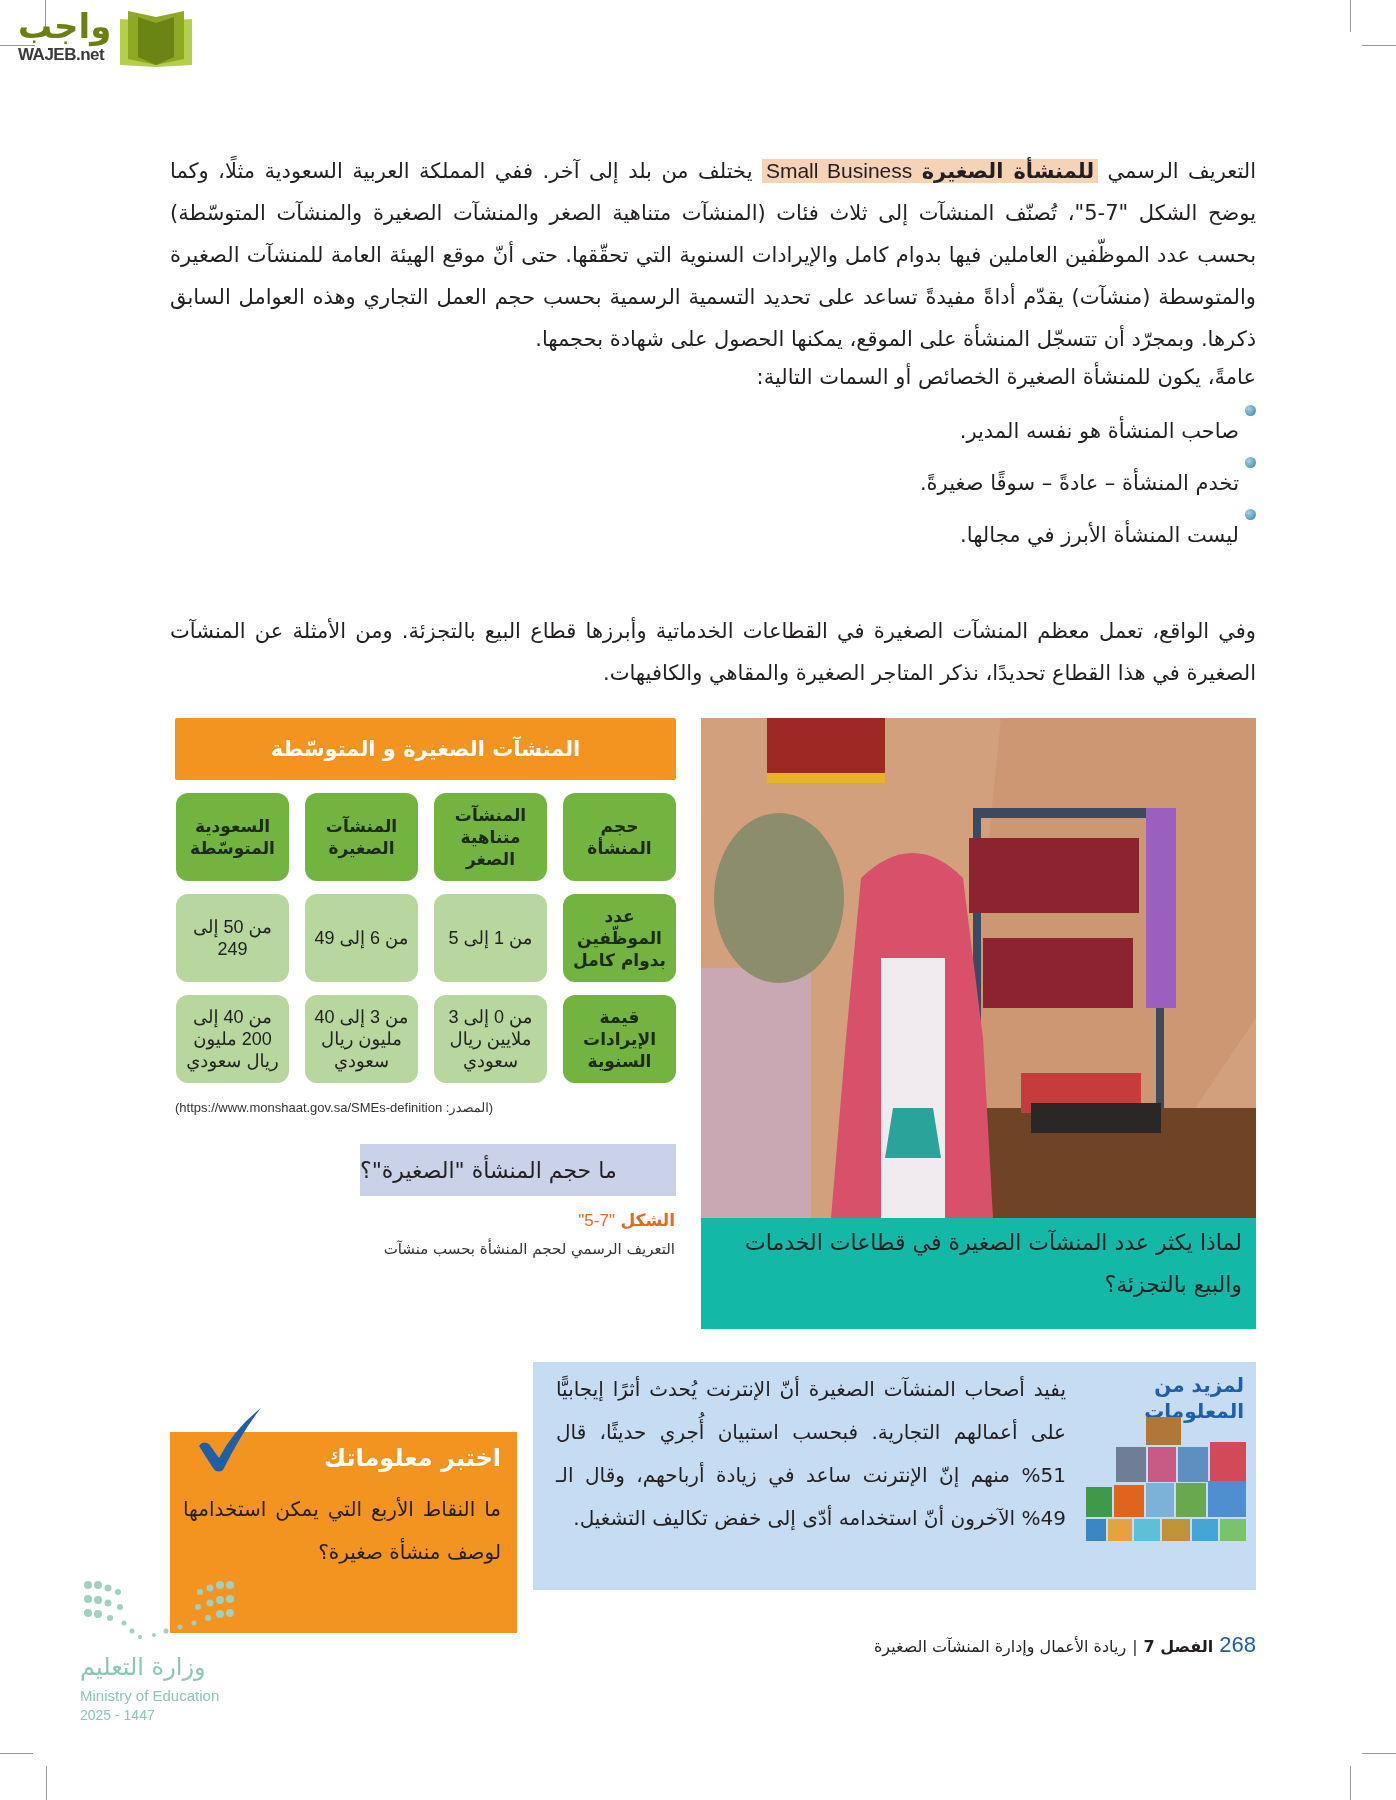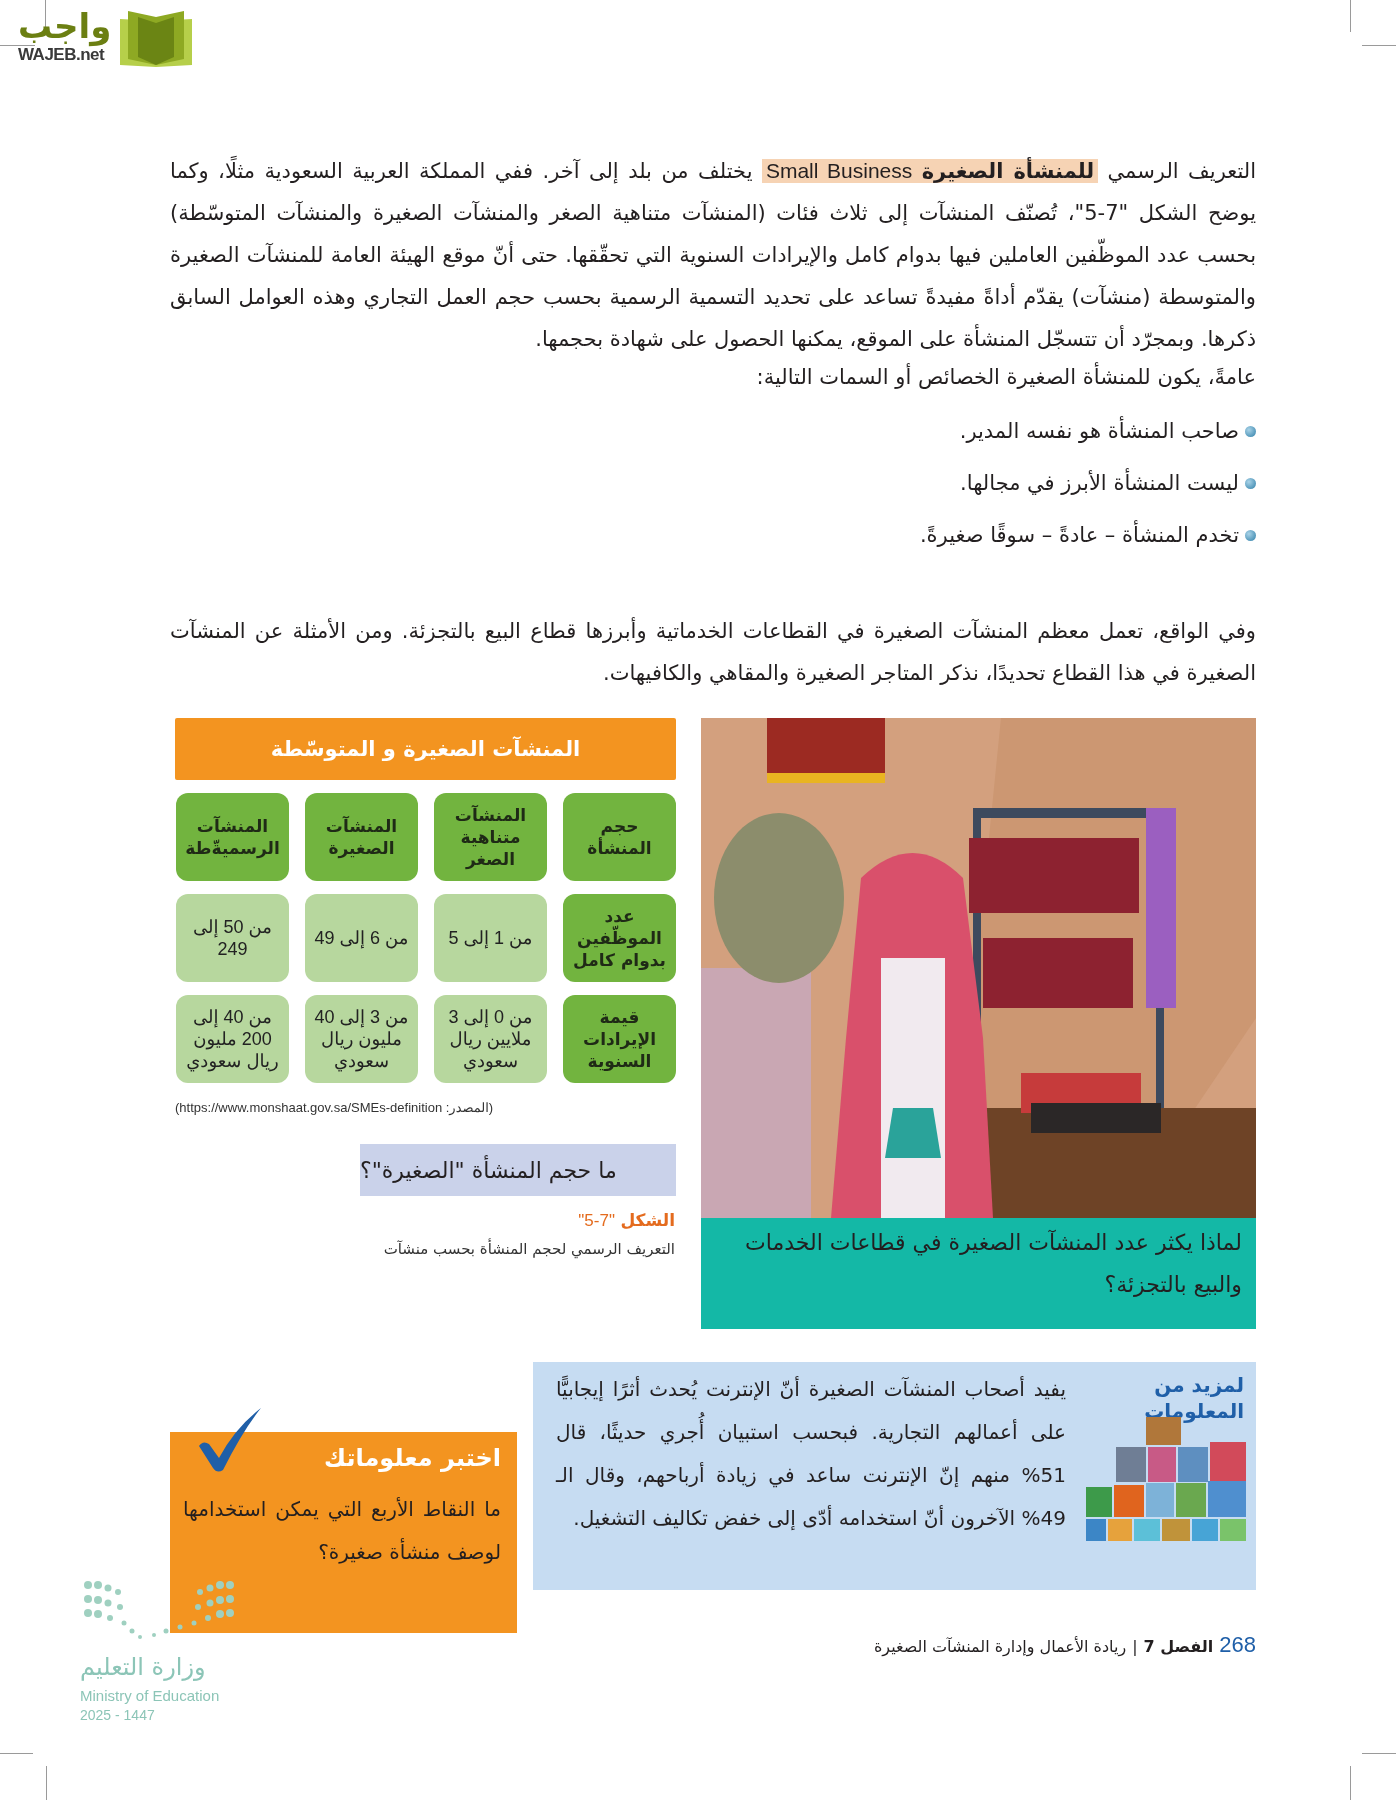--- a/index.html
+++ b/index.html
@@ -16,21 +16,21 @@
   .logo-ar { position:absolute; left:8px; top:2px; font-size:34px; font-weight:bold; color:#6b7f12; direction:rtl; line-height:38px; }
   .logo-en { position:absolute; left:8px; top:40px; font-size:17px; font-weight:bold; color:#3a3a3a; letter-spacing:-0.5px; font-family:"Liberation Sans", sans-serif; }
   .logo-book { position:absolute; left:106px; top:4px; width:80px; height:60px; }
 
   
   .para { left:170px; width:1086px; font-size:21px; line-height:42px; direction:rtl; text-align:justify; text-align-last:right; }
   .hl { background:#f6d3b4; padding:0 4px; }
   .hl b { font-weight:bold; }
   .hl .en { font-family:"Liberation Sans", sans-serif; }
   .bullets { right:140px; top:405px; list-style:none; margin:0; padding:0; direction:rtl; font-size:21px; }
-  .bullets li { height:52px; line-height:52px; display:flex; align-items:center; }
+  .bullets li { height:52px; line-height:52px; display:flex; }
   .bullet-dot { width:11px; height:11px; border-radius:50%; background:radial-gradient(circle at 35% 35%, #a9d3e8, #2f7fa8); margin-left:6px; flex:none; }
 
   
   .table { left:175px; top:718px; width:501px; }
   .table-title { height:62px; background:#f39420; border-radius:2px; color:#ffffff; font-size:21px; font-weight:bold; display:flex; align-items:center; justify-content:center; direction:rtl; }
   .grid { margin-top:13px; display:grid; grid-template-columns:repeat(4, 113px); column-gap:16px; row-gap:13px; direction:rtl; }
   .cell { height:88px; border-radius:12px; display:flex; align-items:center; justify-content:center; text-align:center; font-size:17px; line-height:22px; padding:0 4px; box-sizing:border-box; }
   .cell.head { background:#72b43f; font-weight:bold; color:#1f2a16; }
   .cell.val { background:#b7d79e; color:#222; font-family:"Liberation Sans", sans-serif; font-size:18px; }
   .source { left:175px; top:1100px; width:372px; font-size:13px; color:#333; font-family:"Liberation Sans", sans-serif; direction:ltr; }
@@ -98,37 +98,37 @@
 
 <div class="abs para" style="top:356px;">عامةً، يكون للمنشأة الصغيرة الخصائص أو السمات التالية:</div>
 
 <ul class="abs bullets">
   <li>
       <span class="bullet-dot"></span>
       <span>صاحب المنشأة هو نفسه المدير.</span>
     </li>
   <li>
       <span class="bullet-dot"></span>
-      <span>ليست المنشأة الأبرز في مجالها.</span>
+      <span>تخدم المنشأة – عادةً – سوقًا صغيرةً.</span>
     </li>
   <li>
       <span class="bullet-dot"></span>
-      <span>تخدم المنشأة – عادةً – سوقًا صغيرةً.</span>
+      <span>ليست المنشأة الأبرز في مجالها.</span>
     </li>
 </ul>
 
 <div class="abs para" style="top:610px;">وفي الواقع، تعمل معظم المنشآت الصغيرة في القطاعات الخدماتية وأبرزها قطاع البيع بالتجزئة. ومن الأمثلة عن المنشآت الصغيرة في هذا القطاع تحديدًا، نذكر المتاجر الصغيرة والمقاهي والكافيهات.</div>
 
 <div class="abs table">
   <div class="table-title">المنشآت الصغيرة و المتوسّطة</div>
   <div class="grid">
     <div class="cell head">حجم المنشأة</div>
     <div class="cell head">المنشآت متناهية الصغر</div>
     <div class="cell head">المنشآت الصغيرة</div>
-    <div class="cell head">المنشآت الرسميةّطة</div>
+    <div class="cell head">السعودية المتوسّطة</div>
 
     <div class="cell head">عدد الموظّفين بدوام كامل</div>
     <div class="cell val">من 1 إلى 5</div>
     <div class="cell val">من 6 إلى 49</div>
     <div class="cell val">من 50 إلى 249</div>
 
     <div class="cell head">قيمة الإيرادات السنوية</div>
     <div class="cell val">من 0 إلى 3 ملايين ريال سعودي</div>
     <div class="cell val">من 3 إلى 40 مليون ريال سعودي</div>
     <div class="cell val">من 40 إلى 200 مليون ريال سعودي</div>

